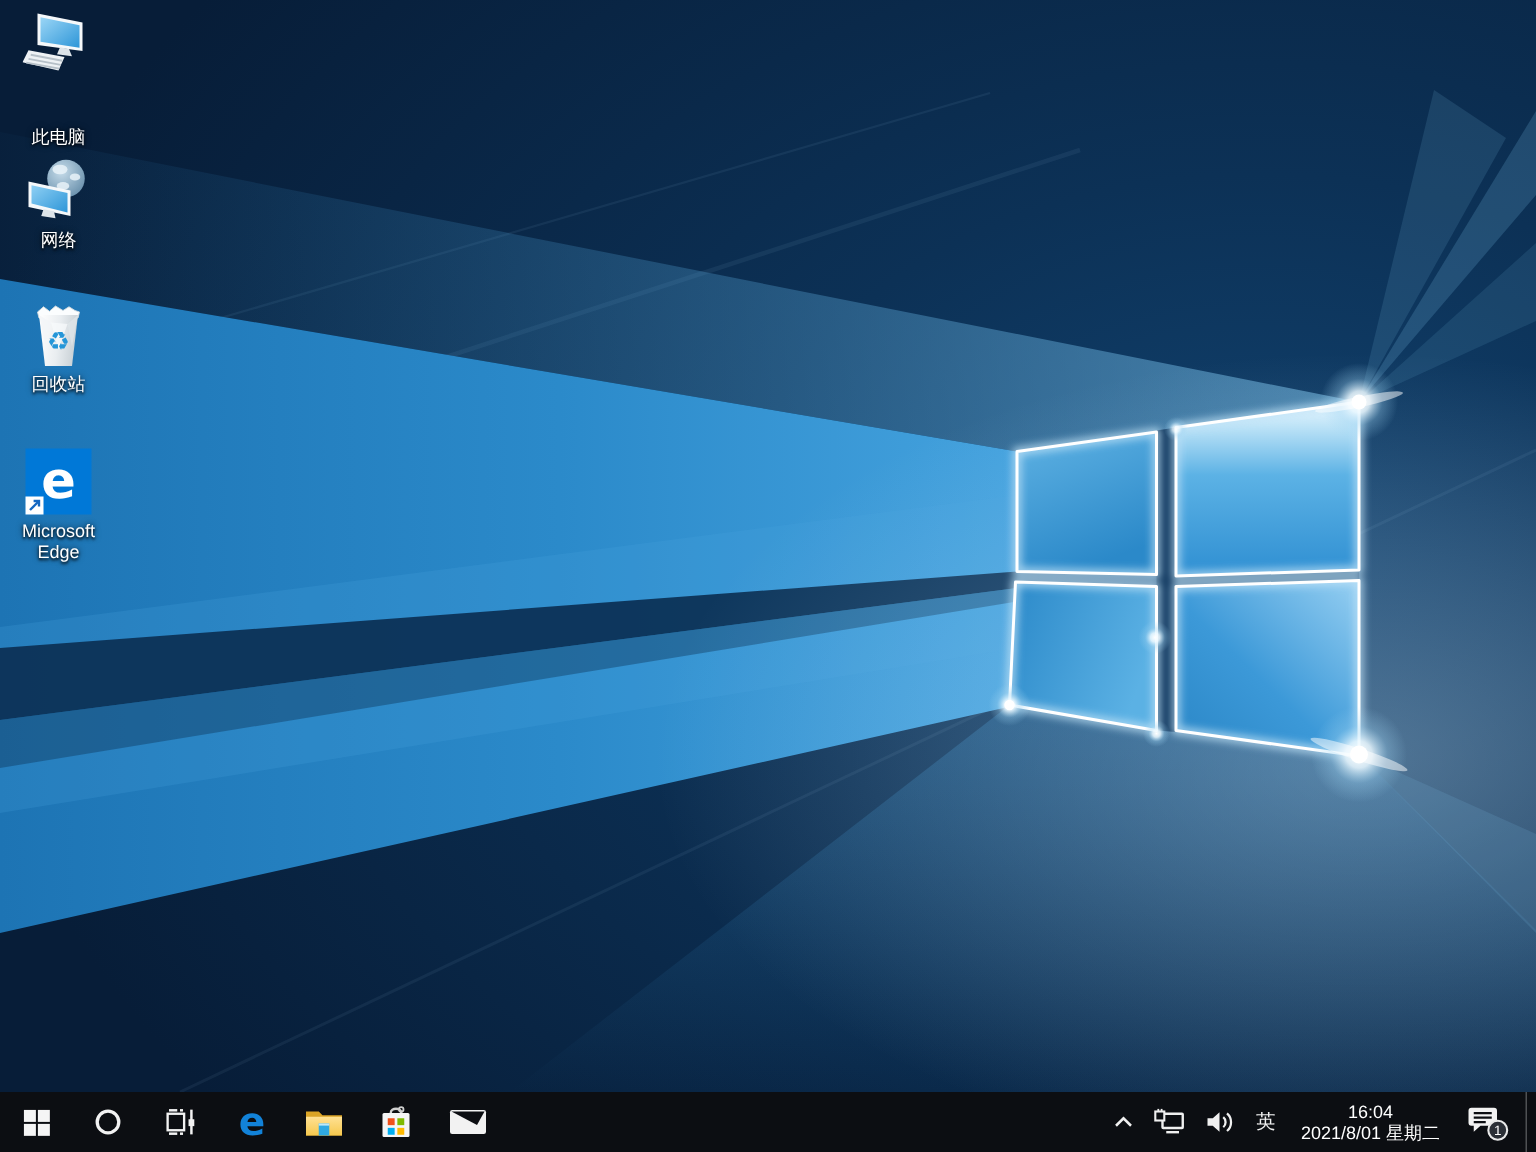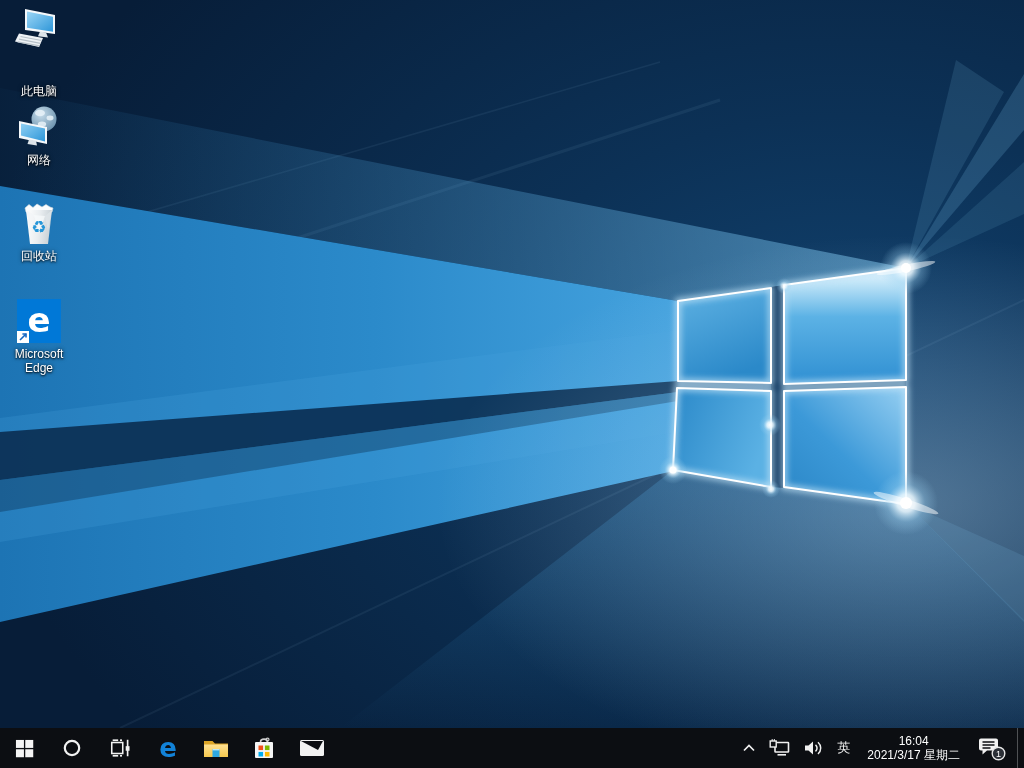--- a/index.html
+++ b/index.html
@@ -341,21 +341,21 @@
         <path d="M15,3.2 a7.8,7.8 0 0 1 0,11.8" fill="none" stroke="#f0f0f0" stroke-width="1.5"></path>
       </svg>
     </div>
 
     <div class="tray-item ti-lang">
       <span>英</span>
     </div>
 
     <div class="tray-item ti-clock">
       <div class="t-time">16:04</div>
-      <div class="t-date">2021/3/17 星期二</div>
+      <div class="t-date">2021/8/01 星期二</div>
     </div>
 
     <div class="tray-item ti-notif">
       <svg width="30" height="27" viewBox="0 0 30 27">
         <path d="M4,3.5 h15 a2,2 0 0 1 2,2 v8 a2,2 0 0 1 -2,2 h-9 l-4.5,4 v-4 H4 a2,2 0 0 1 -2,-2 v-8 a2,2 0 0 1 2,-2 Z" fill="#f2f2f2"></path>
         <g stroke="#0c0e12" stroke-width="1.5">
           <line x1="5.5" y1="7" x2="17.5" y2="7"></line>
           <line x1="5.5" y1="10" x2="17.5" y2="10"></line>
           <line x1="5.5" y1="13" x2="13.5" y2="13"></line>
         </g>

